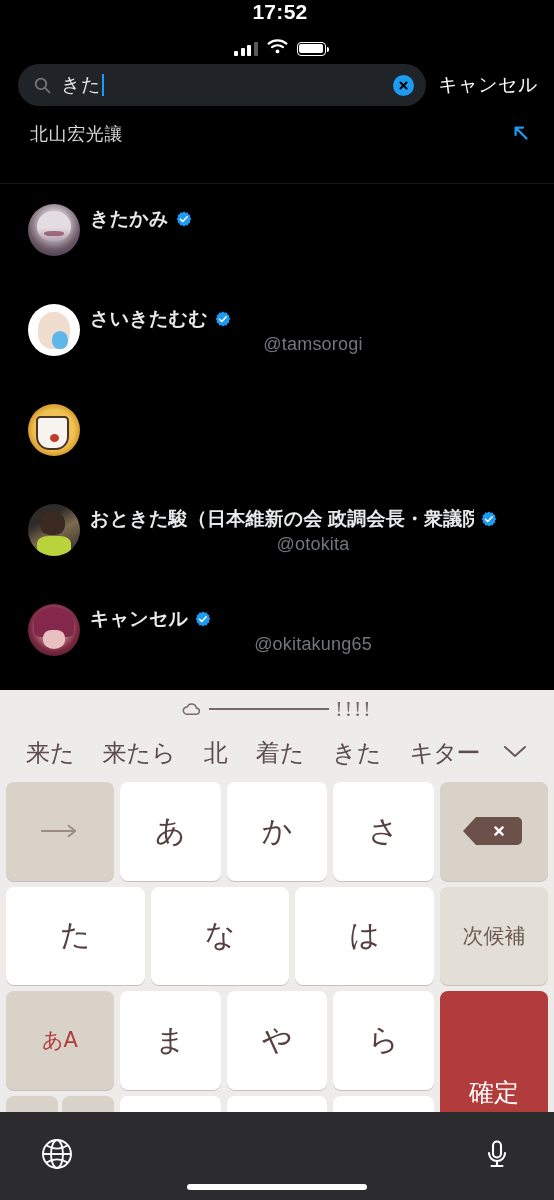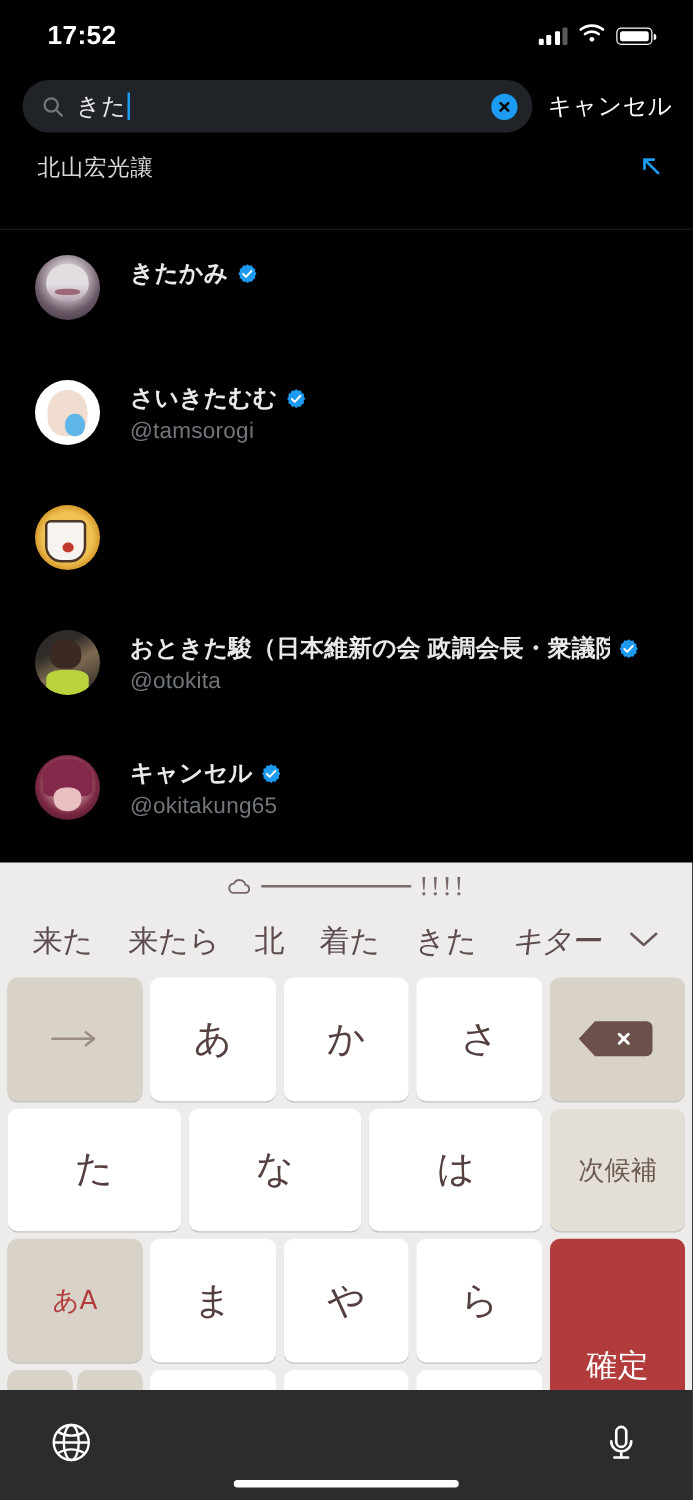--- a/index.html
+++ b/index.html
@@ -12,20 +12,21 @@
   }
 
   
   .statusbar {
     height:58px;
     display:flex;
     align-items:center;
     justify-content:space-between;
     padding:0 32px 0 38px;
     color:#fff;
+    flex-direction:column;
   }
   .status-time {
     font-size:21px;
     font-weight:700;
     letter-spacing:.3px;
   }
   .status-right { display:flex; align-items:center; gap:9px; }
   .sig { display:flex; align-items:flex-end; gap:2.5px; height:14px; }
   .sig i { display:block; width:4px; background:#fff; border-radius:1px; }
   .sig i:nth-child(1){ height:5px; background:#fff;}
@@ -83,23 +84,24 @@
   .recent-label{ color:#d9d9d9;font-size:18px;letter-spacing:.6px;}
   .arrow-ul svg{width:22px;height:22px;}
   .arrow-ul path{stroke:#1d9bf0;stroke-width:2.2;fill:none;stroke-linecap:round;stroke-linejoin:round;}
 
   
   .results{
     position:absolute;top:190px;left:0;right:0;bottom:510px;
     overflow:hidden;background:#000;
   }
   .res-item{
-    display:flex;align-items:flex-start;gap:24px;
+    display:flex;align-items:flex-start;gap:10px;
     padding:14px 18px 14px 28px;height:67px;
     margin-bottom:33px;
+    text-align:center;
   }
   .avatar{
     width:52px;height:52px;border-radius:50%;flex:0 0 auto;
     overflow:hidden;position:relative;
   }
   .res-text{flex:1;min-width:0;padding-top:2px;}
   .namerow{display:flex;align-items:center;gap:7px;}
   .nm{
     color:#e7e9ea;font-size:19px;font-weight:700;white-space:nowrap;
     overflow:hidden;text-overflow:clip;letter-spacing:.2px;
@@ -153,21 +155,21 @@
   .bangs{font-size:22px;letter-spacing:2px;color:#7b686a;font-family:"Liberation Serif",serif;}
 
   .kb-cands{
     height:50px;display:flex;align-items:center;padding:0 12px;
     color:#5d4b4d;
   }
   .cand{
     font-size:24px;color:#5d4b4d;padding:0 14px;white-space:nowrap;
     font-family:"DejaVu Sans","Liberation Sans",sans-serif;
   }
-  .cand.k-kana{letter-spacing:-1px;font-style:italic;}
+  .cand.k-kana{letter-spacing:-1px;}
   .cand-more{margin-left:auto;padding-right:14px;}
   .cand-more svg{width:26px;height:16px;}
   .cand-more path{stroke:#6b585a;stroke-width:2;fill:none;stroke-linecap:round;stroke-linejoin:round;}
 
   .kb-rows{flex:1;display:flex;flex-direction:column;padding:4px 6px 6px 6px;gap:6px;}
   .kb-row{flex:1;display:flex;gap:6px;}
   .key{
     border-radius:8px;display:flex;align-items:center;justify-content:center;
     font-size:30px;color:#55403f;background:#fff;
     box-shadow:0 1px 0 rgba(0,0,0,.18);

